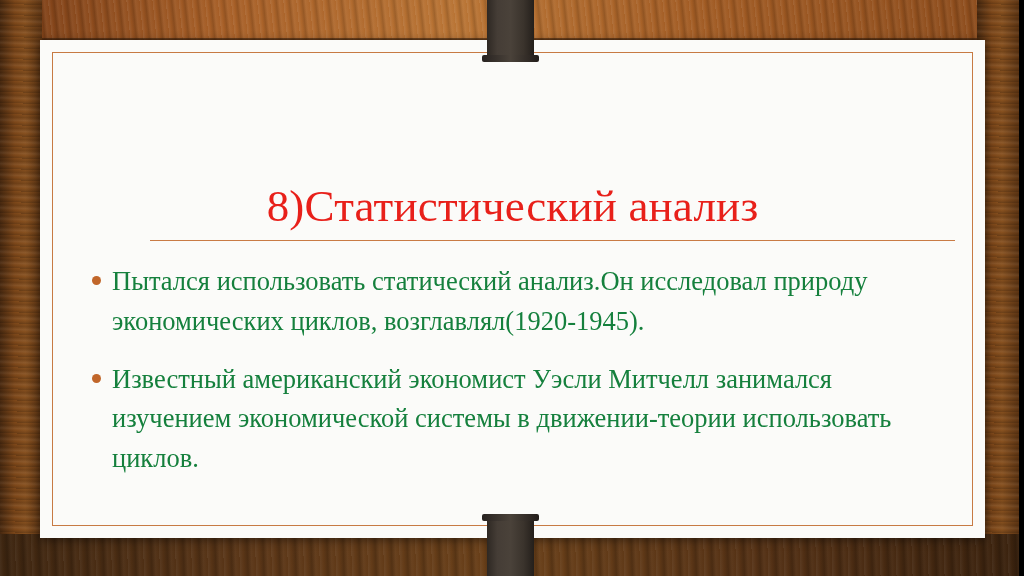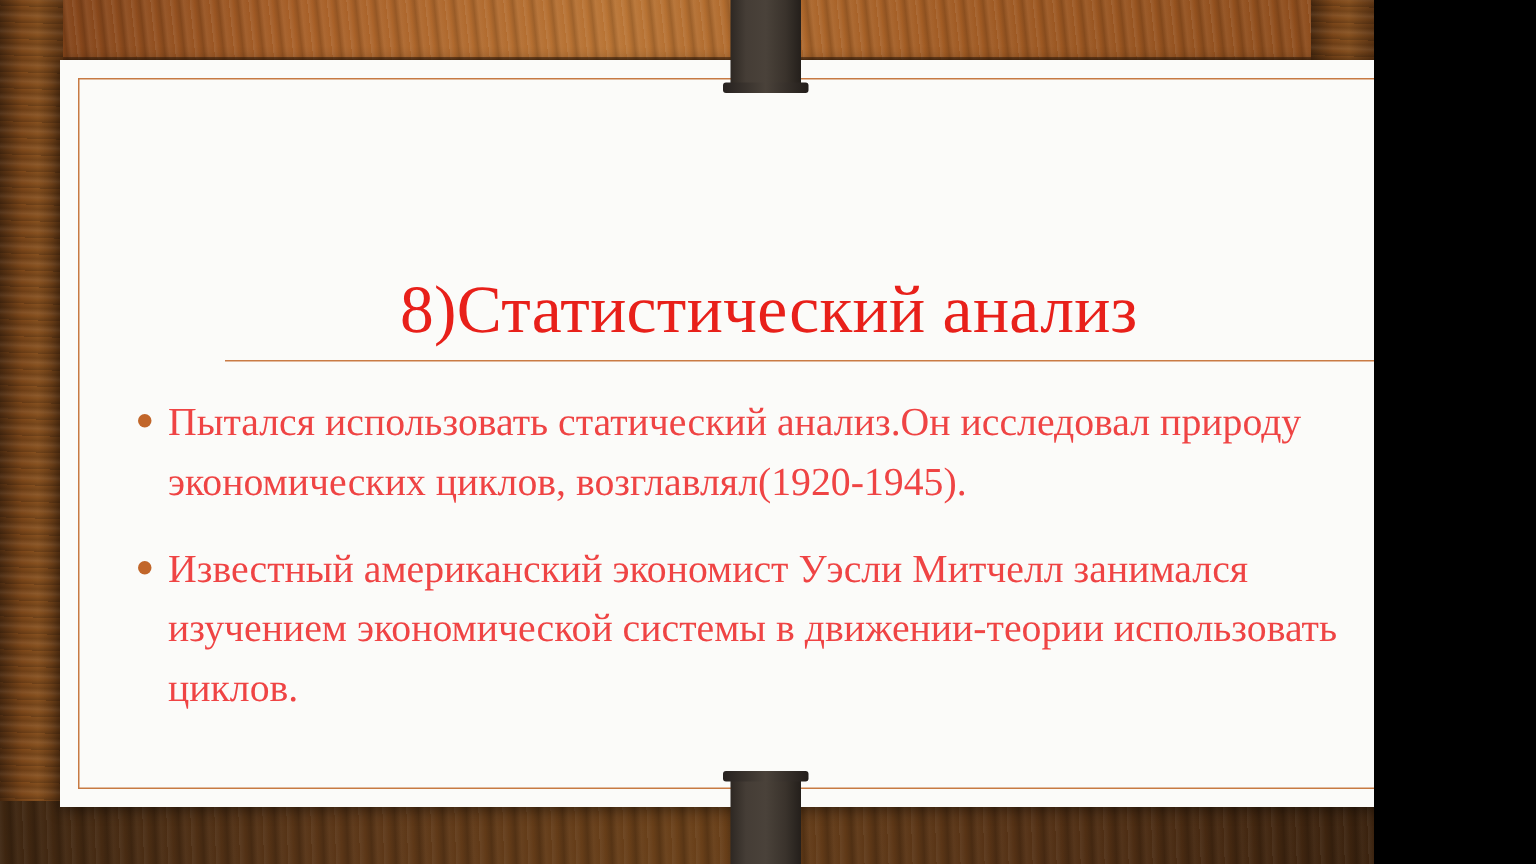--- a/index.html
+++ b/index.html
@@ -3,24 +3,25 @@
 <meta charset="utf-8">
 <title>Slide</title>
 <style>
   html, body {
     margin: 0;
     padding: 0;
     background: #000;
   }
   #slide {
     position: relative;
-    width: 916px;
+    width: 986px;
     height: 576px;
     overflow: hidden;
     font-family: "Liberation Serif", "DejaVu Serif", serif;
+    padding-left: 33px;
   }
 
   
   .wood-base {
     position: absolute;
     inset: 0;
     background:
       repeating-linear-gradient(91deg,
         rgba(0,0,0,0.16) 0px,
         rgba(0,0,0,0.00) 2px,
@@ -159,21 +160,21 @@
     height: 9px;
     border-radius: 50%;
     background: #c1662a;
     margin-top: 14px;
     margin-right: 11px;
   }
   .bullet-text {
     flex: 1 1 auto;
     font-size: 26.5px;
     line-height: 1.50;
-    color: #ef4444;
+    color: #15803d;
     max-width: 790px;
   }
 </style>
 </head>
 <body>
 
 <div id="slide">
 
   <div class="wood-base"></div>
   <div class="wood-top"></div>

